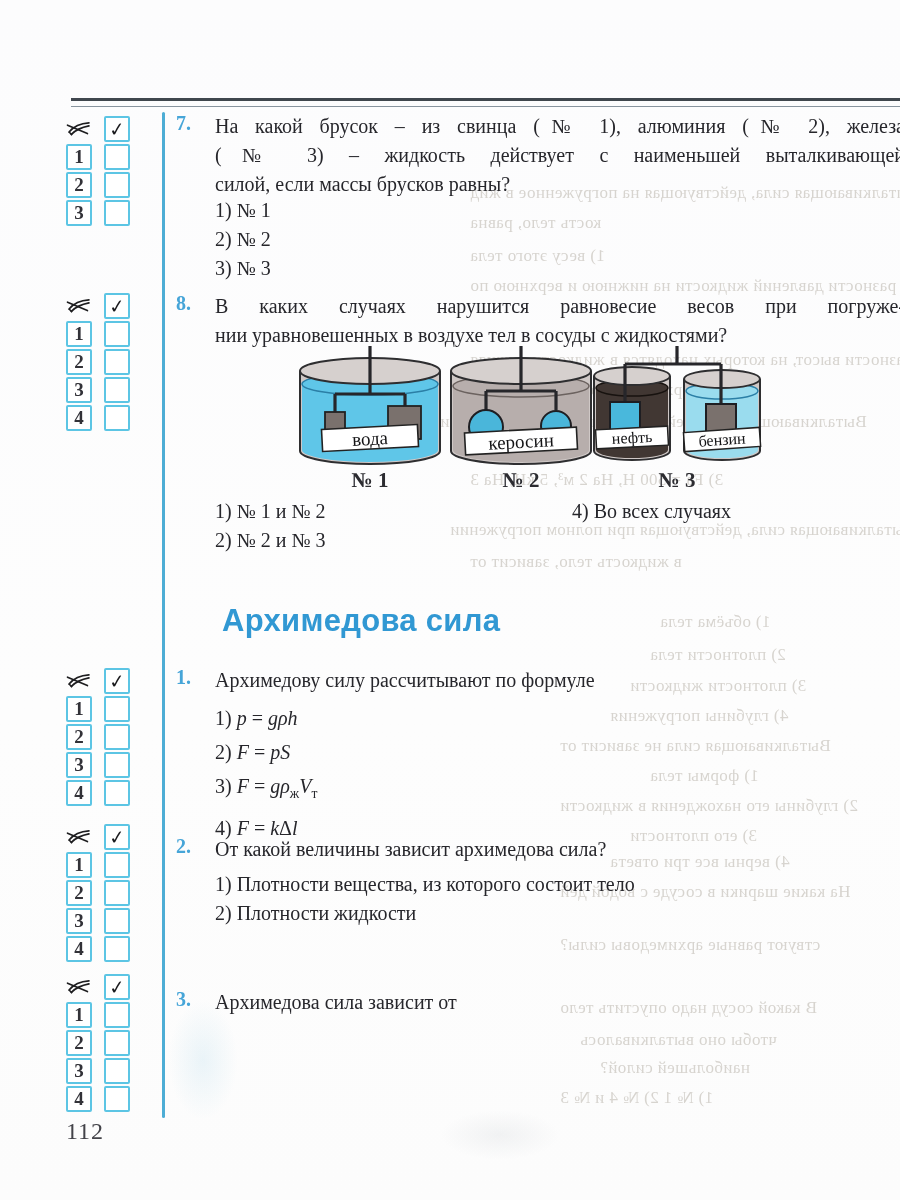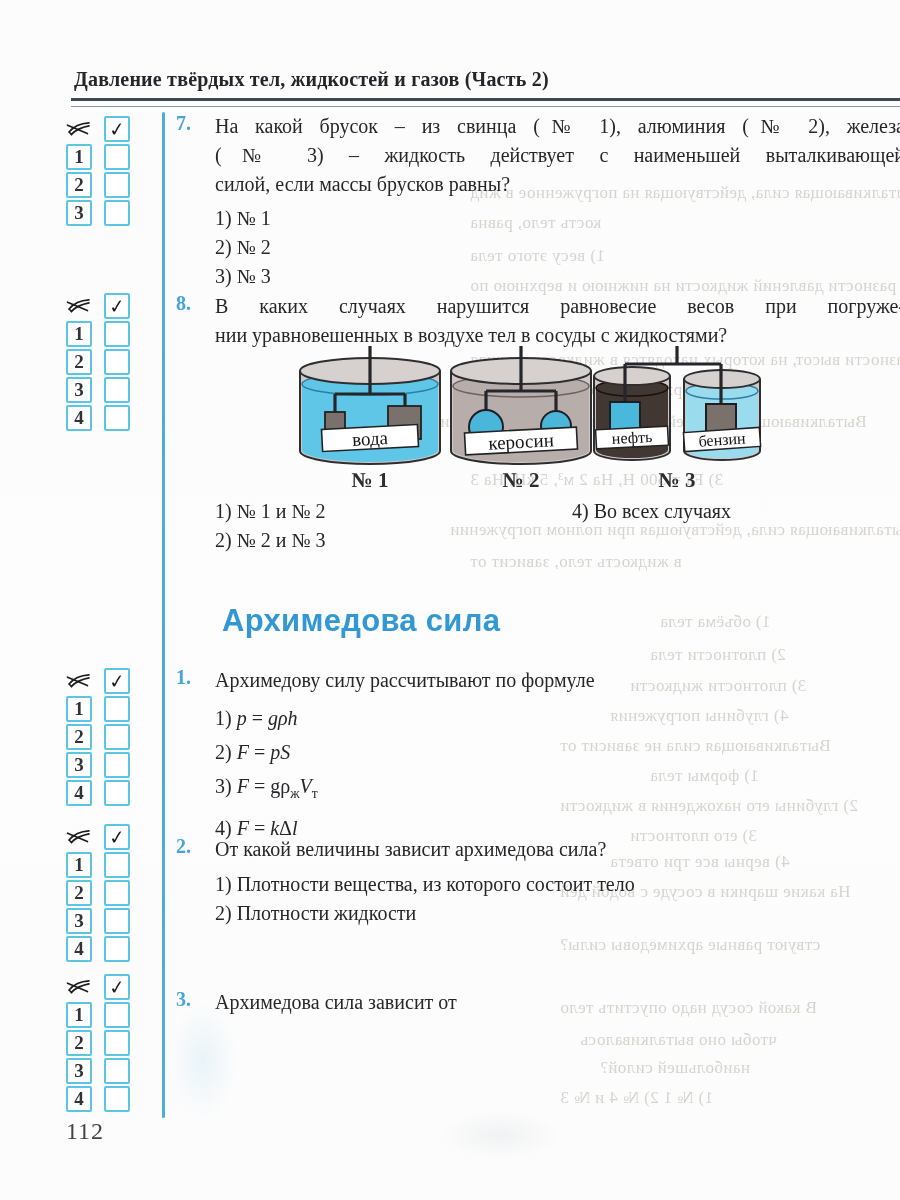--- a/index.html
+++ b/index.html
@@ -65,21 +65,20 @@
       <div class="ghost" style="left: 560px; top: 882px;">На какие шарики в сосуде с водой дей</div>
       <div class="ghost" style="left: 560px; top: 935px;">ствуют равные архимедовы силы?</div>
       <div class="ghost" style="left: 560px; top: 998px;">В какой сосуд надо опустить тело</div>
       <div class="ghost" style="left: 580px; top: 1030px;">чтобы оно выталкивалось</div>
       <div class="ghost" style="left: 600px; top: 1058px;">наибольшей силой?</div>
       <div class="ghost" style="left: 560px; top: 1088px;">1) № 1   2) № 4 и № 3</div>
     </div>
   <div class="smudge" style="left:168px;top:1000px;width:70px;height:120px;background:radial-gradient(ellipse at center,rgba(120,190,220,.14),rgba(120,190,220,0) 70%);"></div>
   <div class="smudge" style="left:440px;top:1110px;width:120px;height:50px;background:radial-gradient(ellipse at center,rgba(140,150,160,.10),rgba(140,150,160,0) 70%);"></div>
 
-  <div class="header-title">Давление твёрдых тел, жидкостей и газов (Часть 2)</div>
   <div class="header-rule"></div>
 
   <div class="vrule"></div>
 
   <div class="mgroup" style="top:116px">
       <div class="mg-row">
         <div class="penwrap">
           <svg class="pen" width="32" height="24" viewBox="0 0 34 24">
     <path d="M4 16 Q13 5 30 4" fill="none" stroke="#1d1d1f" stroke-width="2.2" stroke-linecap="round"></path>
     <path d="M7 19 Q15 11 30 8" fill="none" stroke="#1d1d1f" stroke-width="2.2" stroke-linecap="round"></path>
@@ -228,21 +227,21 @@
         <div class="box"></div>
       </div>
     </div>
 
   <div class="qnum" style="top:112px">7.</div>
   <div class="qtext" style="top:112px">
       <div class="fill"><span>На какой брусок – из свинца (№ 1), алюминия (№ 2), железа</span></div>
       <div class="fill"><span>(№ 3) – жидкость действует с наименьшей выталкивающей</span></div>
       <div><span>силой, если массы брусков равны?</span></div>
     </div>
-  <div class="alist" style="top:204px">
+  <div class="alist" style="top:196px">
       <div><span>1) № 1</span></div>
       <div><span>2) № 2</span></div>
       <div><span>3) № 3</span></div>
     </div>
 
   <div class="qnum" style="top:292px">8.</div>
   <div class="qtext" style="top:292px">
       <div class="fill"><span>В каких случаях нарушится равновесие весов при погруже-</span></div>
       <div><span>нии уравновешенных в воздухе тел в сосуды с жидкостями?</span></div>
     </div>
@@ -337,21 +336,21 @@
 
   <div class="sect">Архимедова сила</div>
 
   <div class="qnum" style="top:666px">1.</div>
   <div class="qtext" style="top:666px">
       <div><span>Архимедову силу рассчитывают по формуле</span></div>
     </div>
   <div class="alist formulas" style="top:701px">
       <div><span>1) </span><span style="font-style: italic;">p</span><span> = </span><span style="font-style: italic;">gρh</span></div>
       <div><span>2) </span><span style="font-style: italic;">F</span><span> = </span><span style="font-style: italic;">pS</span></div>
-      <div><span>3) </span><span style="font-style: italic;">F</span><span> = </span><span style=" margin-top: 12px;">gρ</span><sub>ж</sub><span style="font-style: italic;">V</span><sub>т</sub></div>
+      <div><span>3) </span><span style="font-style: italic;">F</span><span> = </span><span style="font-style: italic; margin-top: 12px;">gρ</span><sub>ж</sub><span style="font-style: italic;">V</span><sub>т</sub></div>
       <div><span>4) </span><span style="font-style: italic;">F</span><span> = </span><span style="font-style: italic;">k</span><span>Δ</span><span style="font-style: italic;">l</span></div>
     </div>
 
   <div class="qnum" style="top:835px">2.</div>
   <div class="qtext" style="top:835px">
       <div><span>От какой величины зависит архимедова сила?</span></div>
     </div>
   <div class="alist" style="top:870px">
       <div><span>1) Плотности вещества, из которого состоит тело</span></div>
       <div><span>2) Плотности жидкости</span></div>

